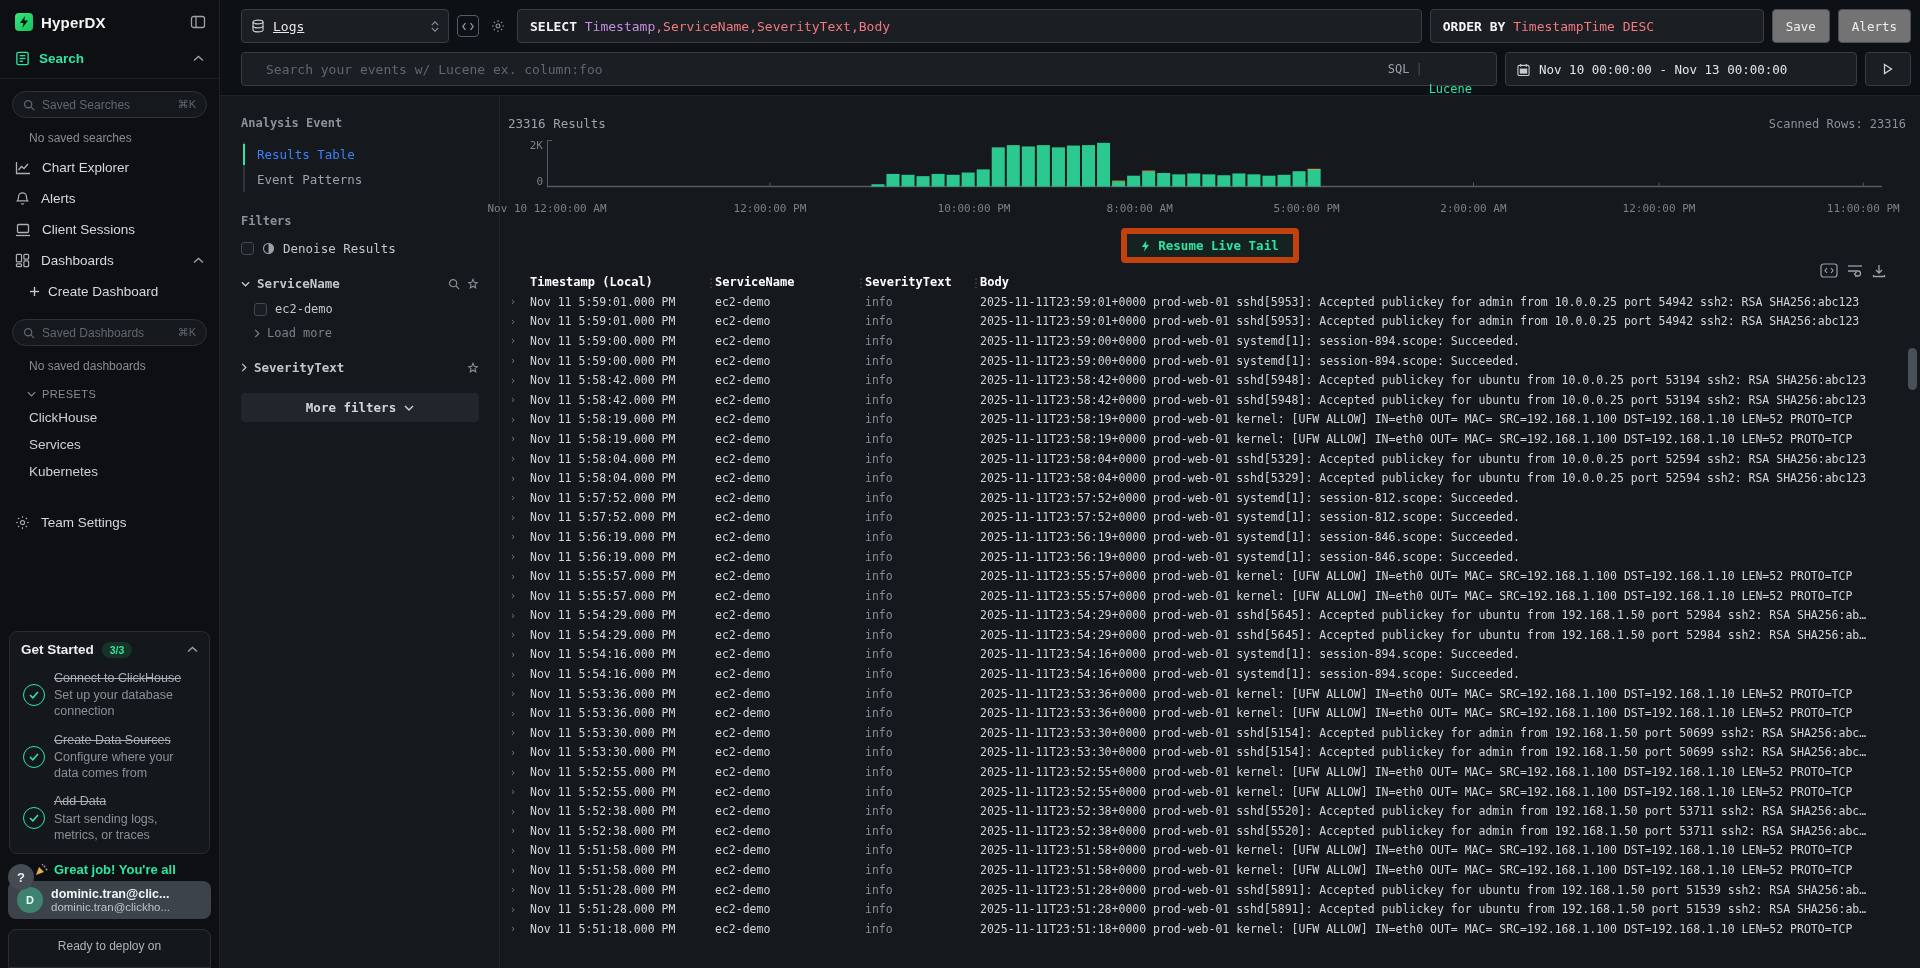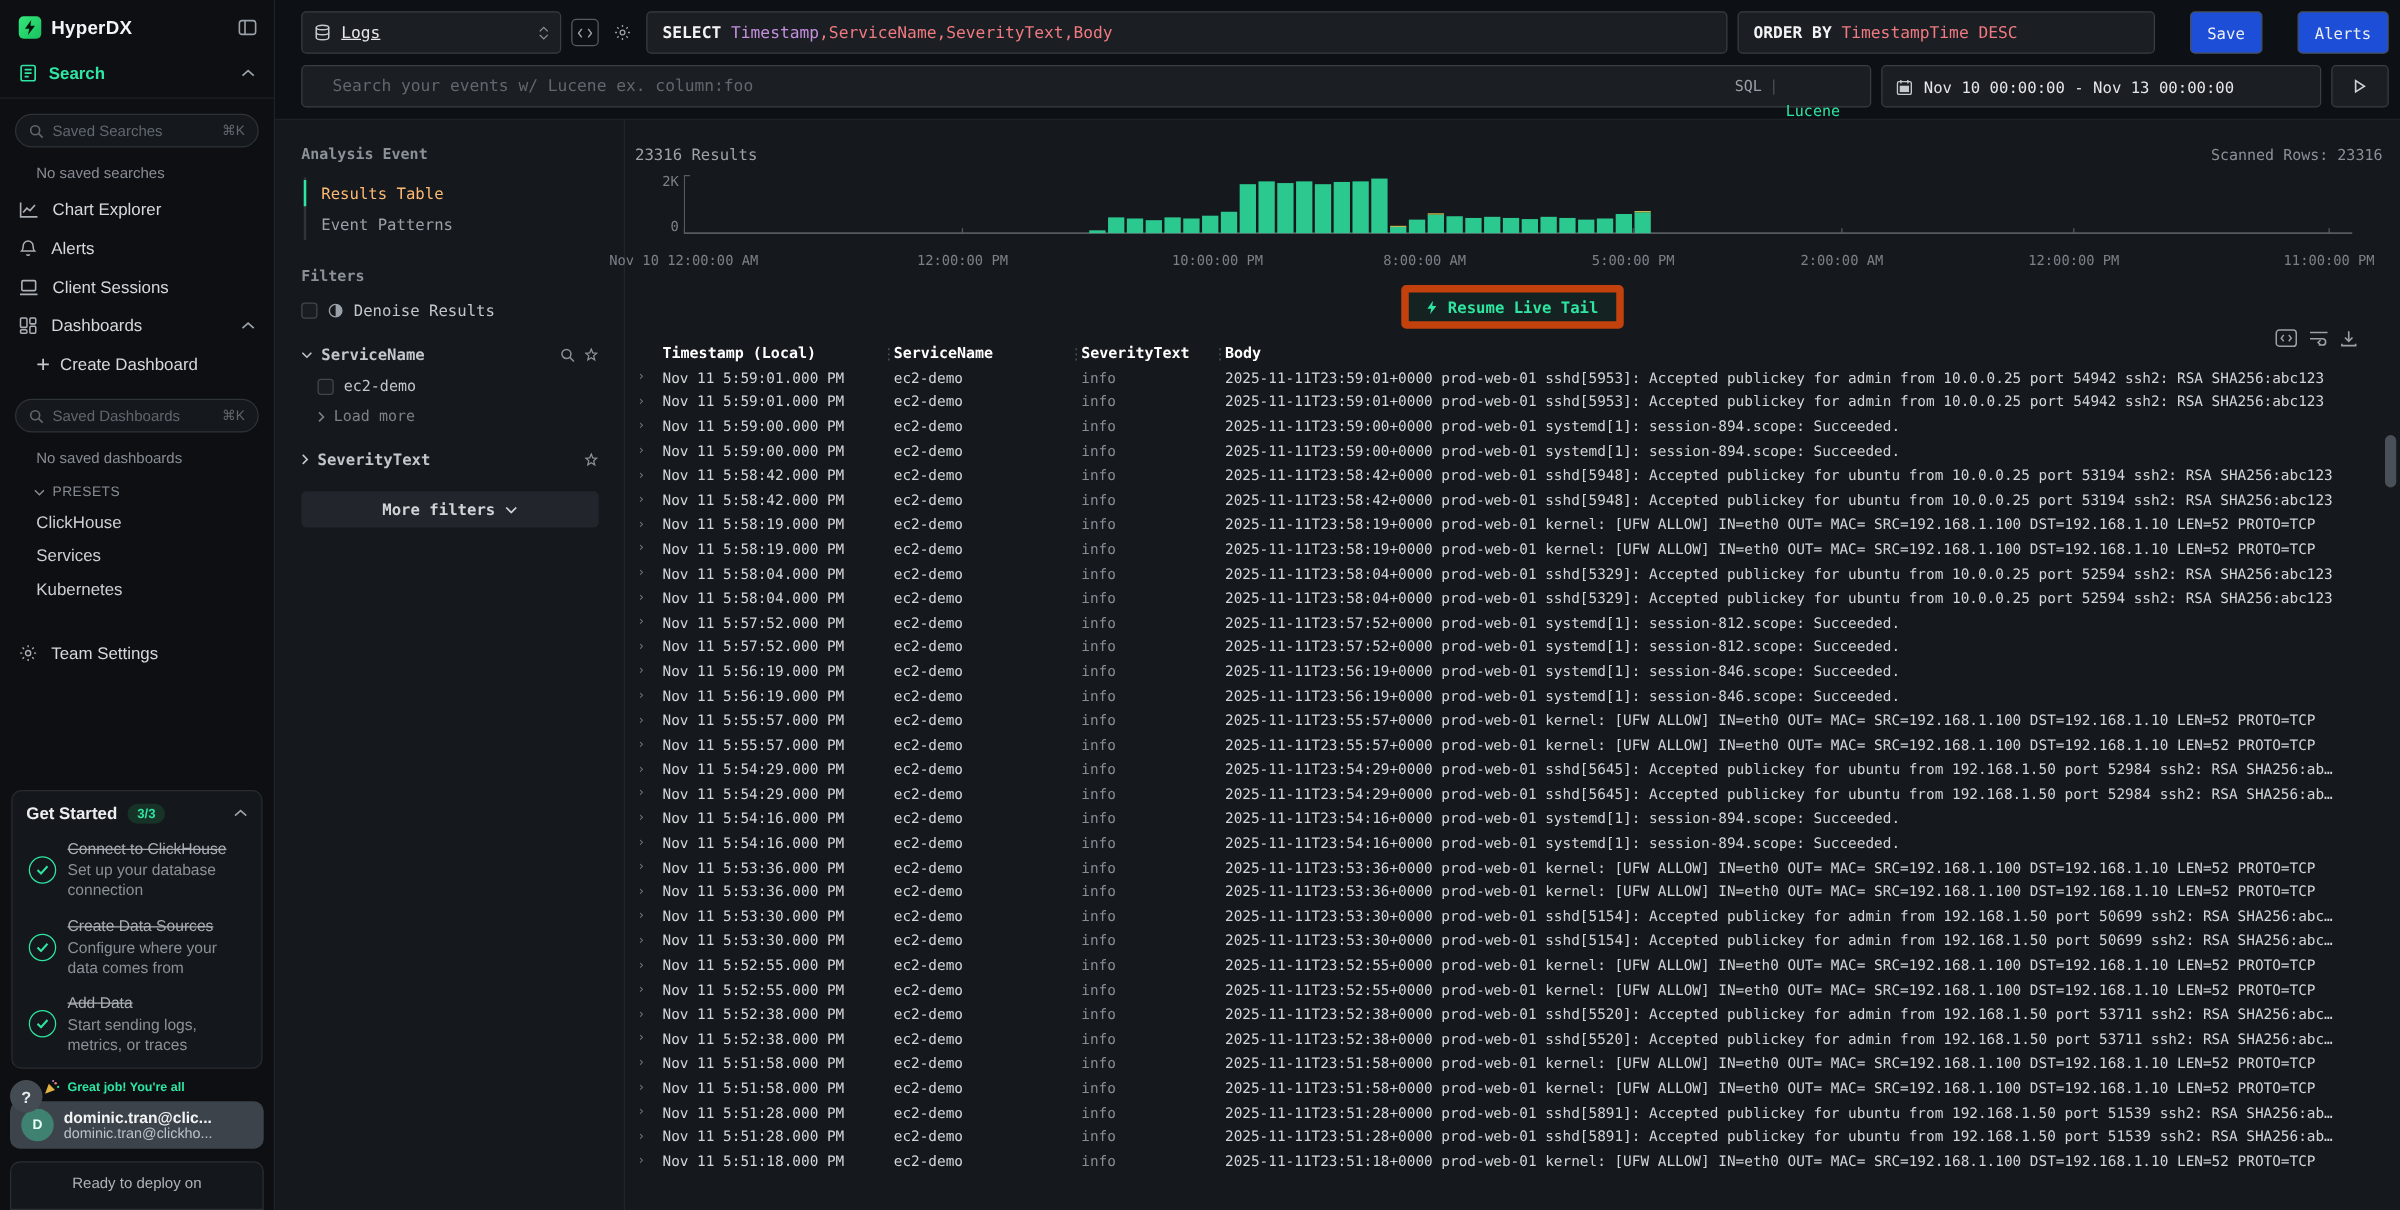--- a/index.html
+++ b/index.html
@@ -36,21 +36,21 @@
   .gs-title { font-weight:bold; font-size:13.5px; color:#eceeef; }
   .gs-badge { background:#173227; color:#2ee6a1; font-size:10.5px; font-weight:bold; border-radius:9px; padding:2px 8px; }
   .gs-head .sp { flex:1; }
   .gs-item { display:flex; gap:9px; margin-top:12px; padding-left:2px; }
   .gs-check { width:22px; height:22px; min-width:22px; border:1.5px solid #2ee6a1; border-radius:50%;
               display:flex; align-items:center; justify-content:center; margin-top:14px; }
   .gs-item:first-of-type .gs-check { margin-top:8px; }
   .gs-texts { font-size:12.5px; }
   .gs-t { color:#a8aeb4; text-decoration:line-through; line-height:1.3; }
   .gs-d { color:#8a9197; line-height:1.3; margin-top:1px; }
-  .celebrate { display:flex; align-items:center; gap:6px; color:#2ee6a1; font-weight:bold; font-size:10px;
+  .celebrate { display:flex; align-items:center; gap:6px; color:#2ee6a1; font-weight:bold; font-size:13px;
                padding:2px 10px 2px 34px; white-space:nowrap; overflow:hidden; }
   .help-fab { position:absolute; left:8px; bottom:78px; width:26px; height:26px; border-radius:50%;
               background:#454b52; color:#e8eaec; font-weight:bold; font-size:13px; display:flex;
               align-items:center; justify-content:center; z-index:5; cursor:pointer; }
   .user-chip { margin:2px 8px 6px 8px; background:#3d434a; border-radius:8px; padding:6px 9px;
                display:flex; align-items:center; gap:8px; cursor:pointer; }
   .avatar { width:26px; height:26px; min-width:26px; border-radius:50%; background:#3f8272; color:#eafff6;
             font-size:11px; font-weight:bold; display:flex; align-items:center; justify-content:center; }
   .user-texts { overflow:hidden; }
   .user-name { font-weight:bold; font-size:12.5px; color:#f2f4f5; white-space:nowrap; }
@@ -69,40 +69,40 @@
   .src-select .lbl { flex:1; font-size:13px; color:#e4e6e8;text-decoration:underline; }
   .updown { display:flex; flex-direction:column; gap:1px; color:#8b9198; }
   .mini-btn { width:22px; height:22px; border-radius:4px; border:1px solid transparent; color:#9aa1a8;
               display:flex; align-items:center; justify-content:center; cursor:pointer; background:none; }
   .mini-btn.boxed { border-color:#565c63; }
   .sql-input { flex:1; padding:0 12px; font-size:13px; overflow:hidden; white-space:nowrap; cursor:text; }
   .kw { color:#f2f4f5; font-weight:bold; }
   .fld-purple { color:#c58fdf; }
   .fld-red { color:#ef7a80; }
   .orderby { width:334px; padding:0 12px; white-space:nowrap; overflow:hidden; font-size:13px; cursor:text; }
-  .top-btn { height:34px; padding:0 13px; background:#1d4ed8; border:1px solid #4a5056; border-radius:4px;
-             color:#eceef0; font-size:12.5px; cursor:pointer; font-family:"DejaVu Sans Mono", monospace;margin-left:20px; }
+  .top-btn { height:34px; padding:0 13px; background:#737373; border:1px solid #4a5056; border-radius:4px;
+             color:#eceef0; font-size:12.5px; cursor:pointer; font-family:"DejaVu Sans Mono", monospace; }
   .search-input { flex:1; padding:0 24px; gap:10px; cursor:text; }
   .search-ph { flex:1; color:#61676e; font-size:13px; white-space:nowrap; overflow:hidden; }
   .lang-toggle { font-size:12px; display:flex; gap:6px; align-items:center; }
   .lang-sql { color:#9aa1a8; cursor:pointer; }
   .lang-sep { color:#4a5056; }
   .lang-lucene { color:#2ee6a1; cursor:pointer;margin-top:40px; }
   .date-box { width:352px; padding:0 11px; gap:9px; cursor:pointer; }
   .date-box .txt { font-size:12.5px; color:#e4e6e8; white-space:nowrap; }
   .play-btn { width:46px; justify-content:center; cursor:pointer; color:#cfd3d6; }
 
   
   .body-row { display:flex; flex:1; min-height:0; }
   .filter-panel { width:280px; min-width:280px; background:#15181c; border-right:1px solid #22262b;
                   padding:20px 20px 0 21px; font-family:"DejaVu Sans Mono", monospace; }
   .fp-head { font-size:12px; font-weight:bold; color:#8b9198; }
   .mode-list { margin:12px 0 0 2px; border-left:2px solid #2f343a; }
   .mode-item { font-size:12.5px; color:#9aa1a8; padding:5px 12px; cursor:pointer; position:relative; }
-  .mode-item.active { color:#fdba74; }
+  .mode-item.active { color:#3b82f6; }
   .mode-item.active::before { content:""; position:absolute; left:-2px; top:2px; bottom:2px; width:2px; background:#2ee6a1; }
   .filters-hd { margin-top:22px; }
   .chk-row { display:flex; align-items:center; gap:8px; margin-top:13px; font-size:12.5px; color:#c3c7cb; cursor:pointer; }
   .checkbox { width:13px; height:13px; border:1px solid #42484f; border-radius:3px; background:#1a1d22; }
   .fgroup-hd { display:flex; align-items:center; gap:7px; margin-top:20px; font-size:12.5px; font-weight:bold;
                color:#c3c7cb; cursor:pointer; }
   .fgroup-hd .sp { flex:1; }
   .f-item { display:flex; align-items:center; gap:8px; margin:11px 0 0 13px; font-size:12px; color:#c3c7cb; cursor:pointer; }
   .load-more { display:flex; align-items:center; gap:7px; margin:10px 0 0 13px; font-size:12px; color:#7a8187; cursor:pointer; }
   .more-filters { margin-top:18px; width:100%; background:#22262c; border:none; border-radius:4px; padding:7px 0;

